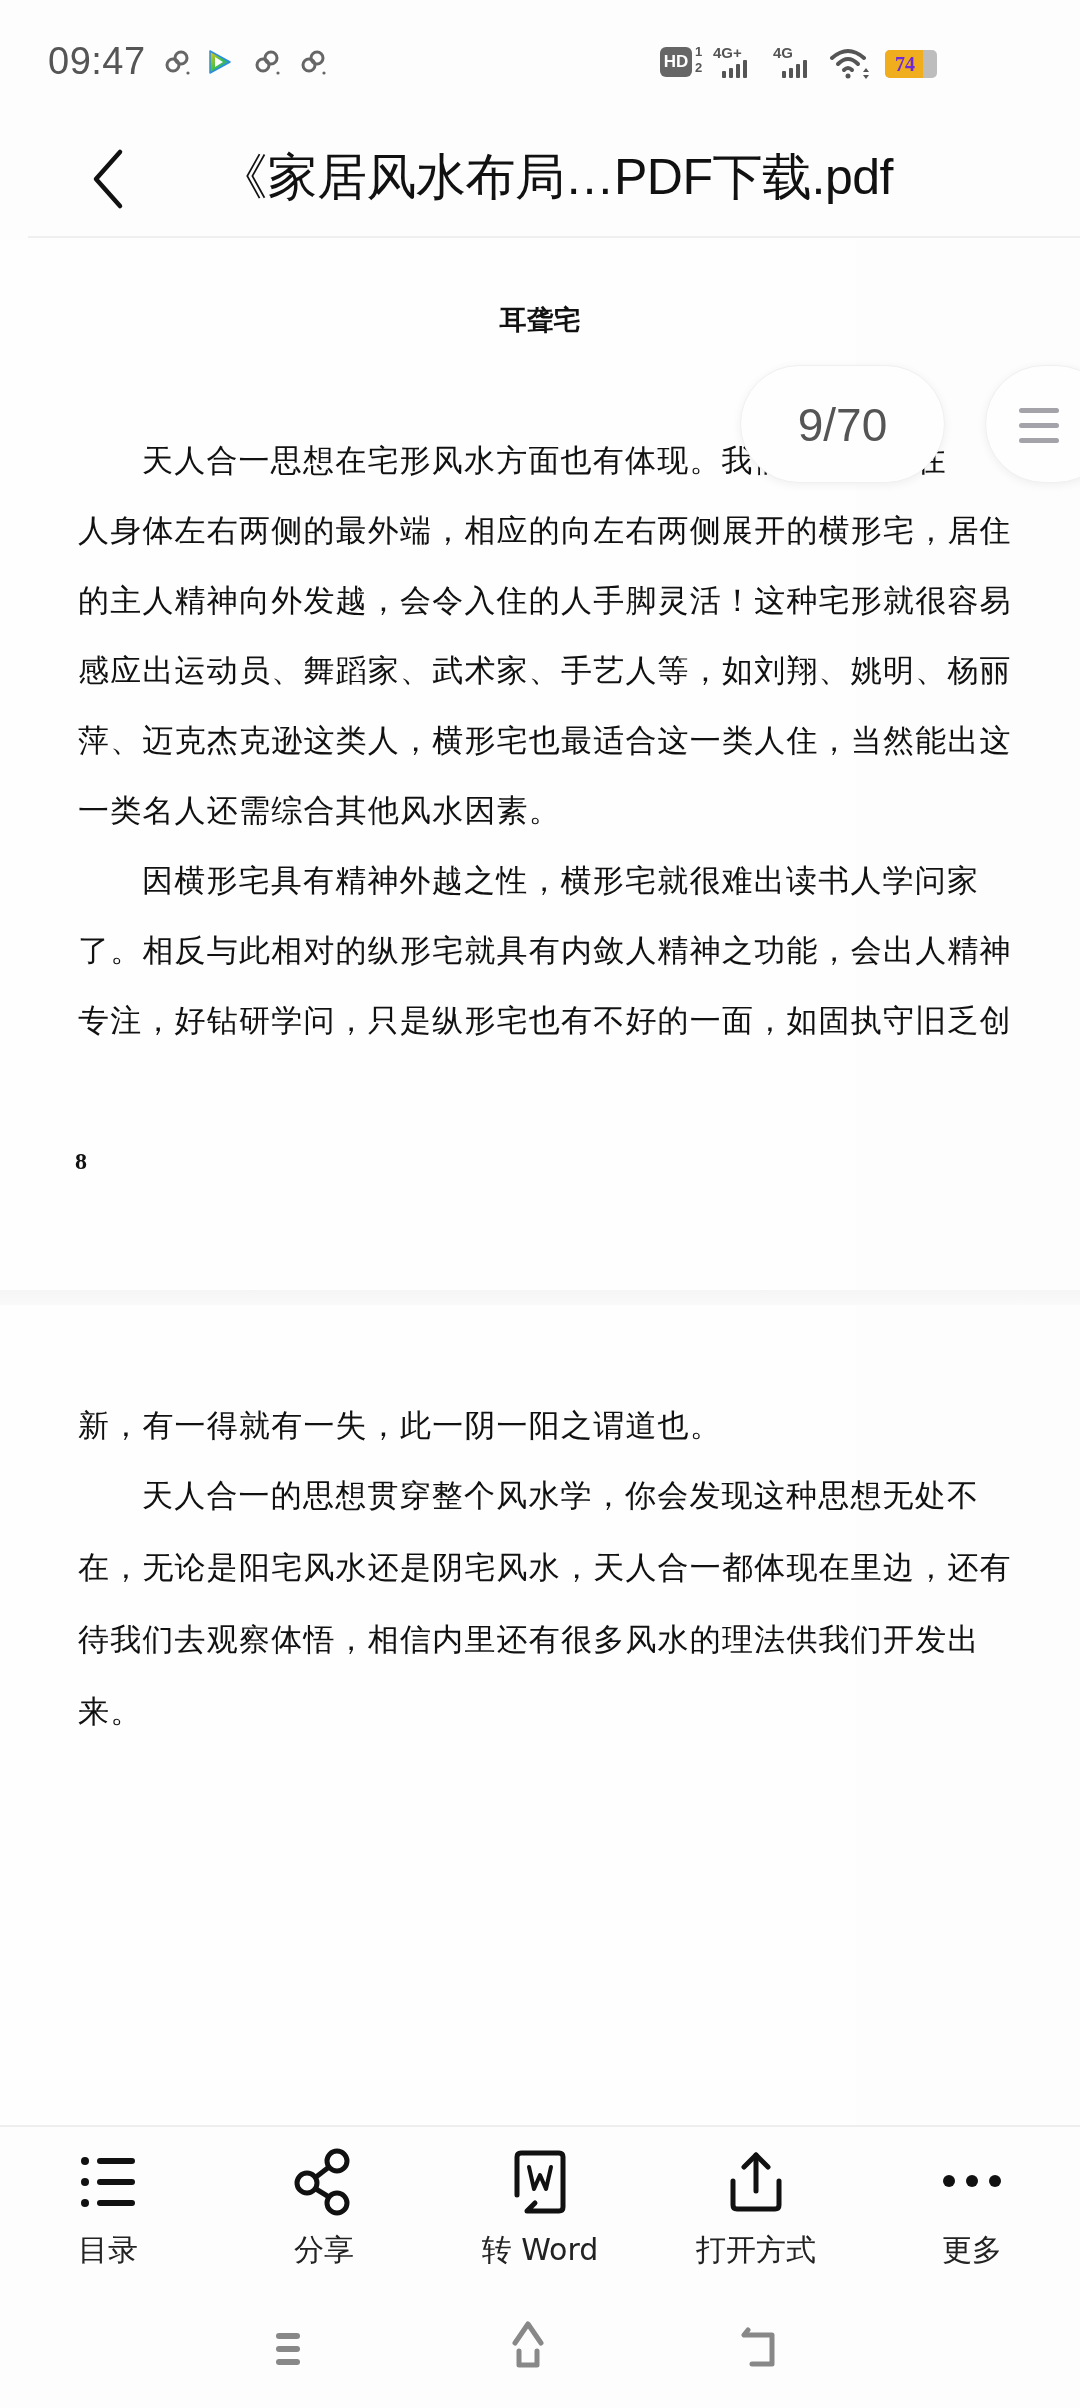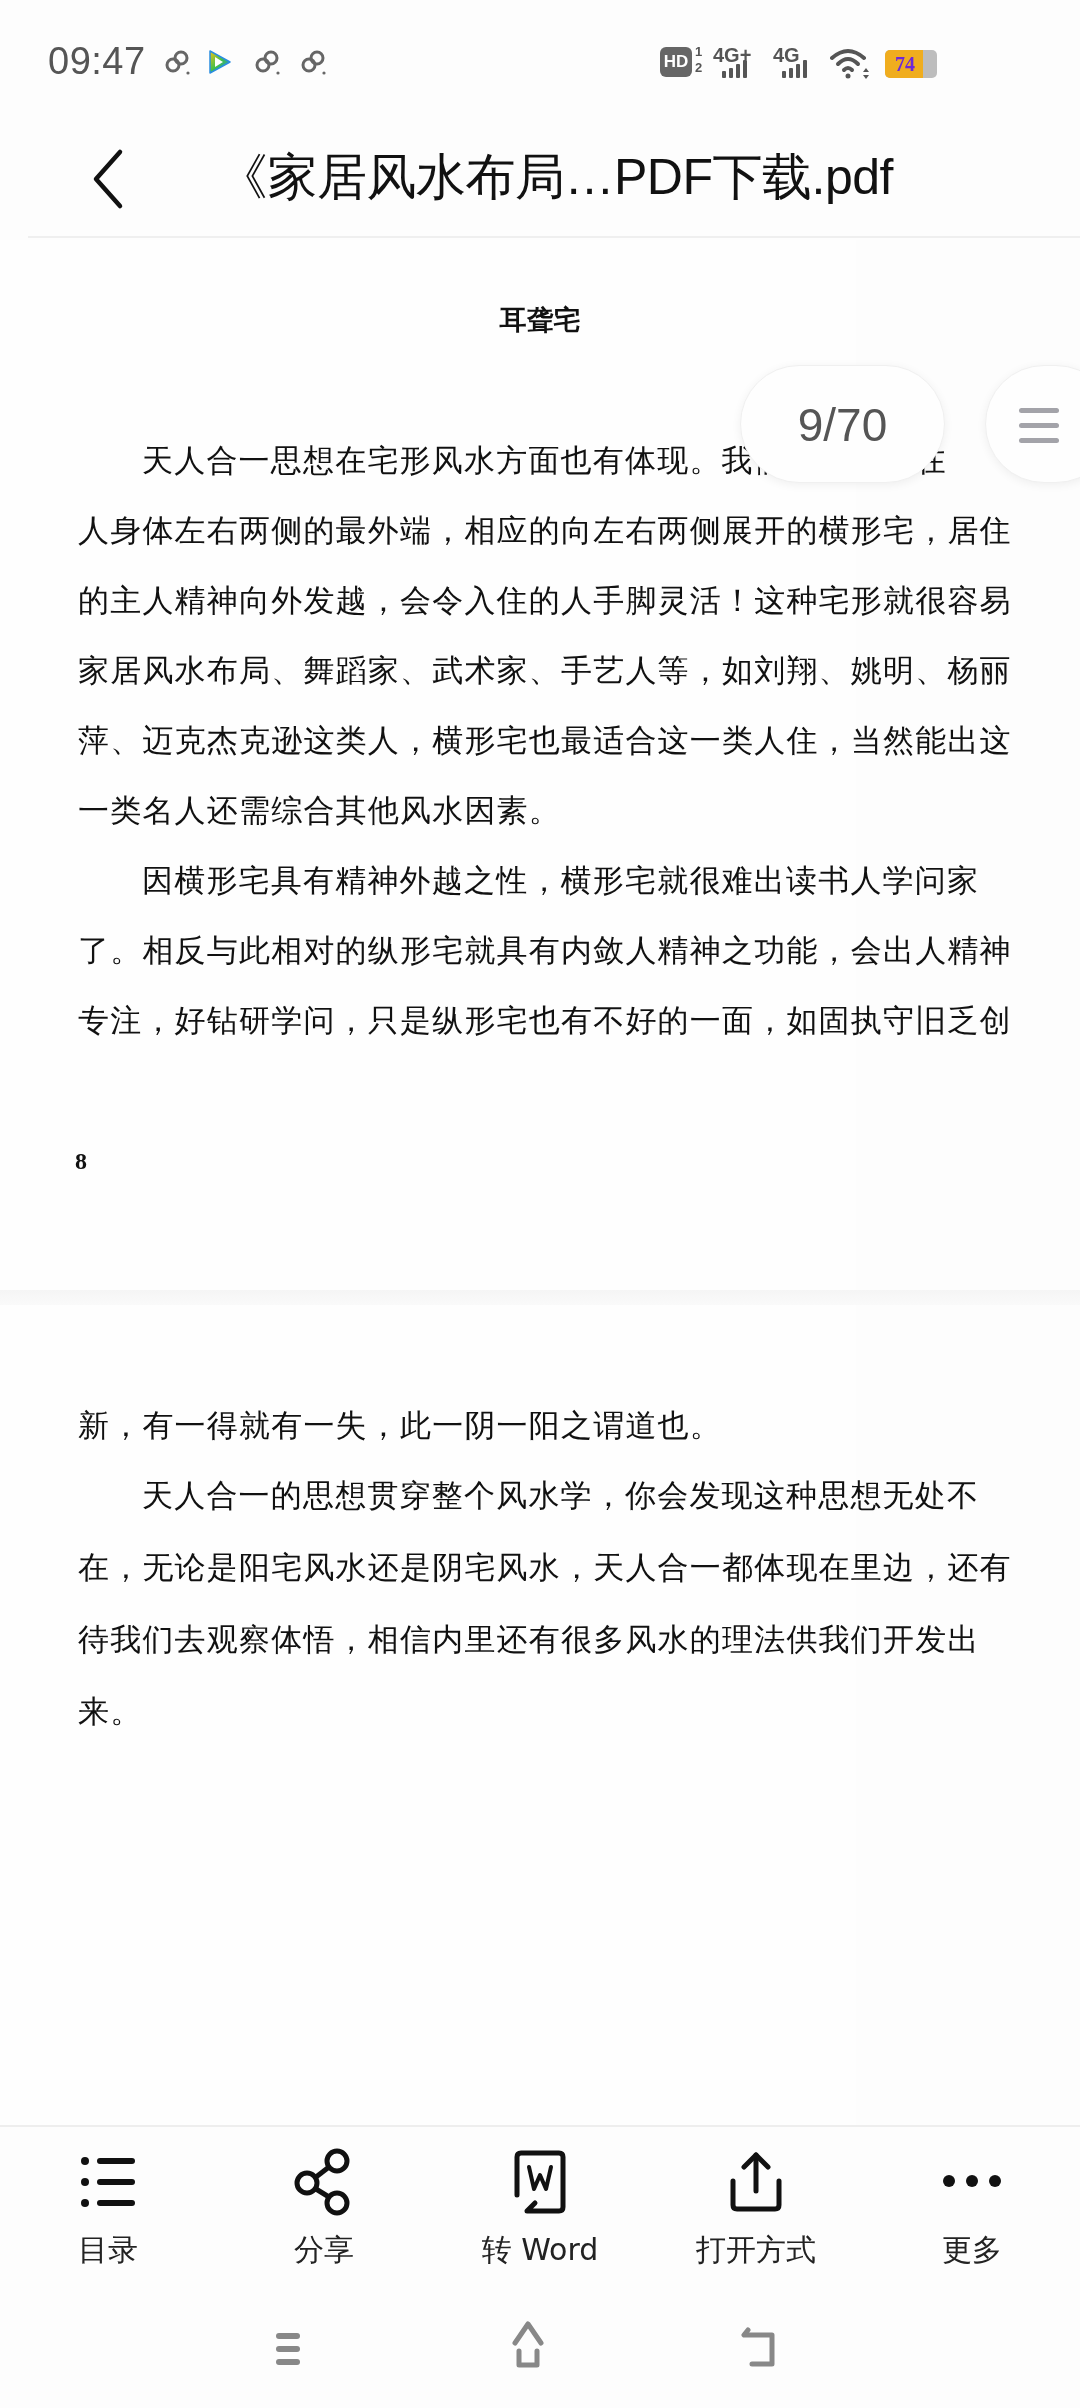--- a/index.html
+++ b/index.html
@@ -5,21 +5,21 @@
   * { box-sizing: border-box; margin: 0; padding: 0; }
   html, body { width: 1080px; height: 2408px; overflow: hidden; background: #fdfdfd; }
   body { position: relative; font-family: "DejaVu Sans", "Liberation Sans", sans-serif; color: #111; }
 
   
   .statusbar { position: absolute; left: 0; top: 0; width: 1080px; height: 120px; background: #fdfdfd; }
   .sb-time { position: absolute; left: 48px; top: 40px; font-size: 38px; color: #555; font-family: "Liberation Sans", sans-serif; letter-spacing: 0.5px; }
   .sb-notif { position: absolute; top: 48px; width: 28px; height: 28px; }
   .hd-badge { position: absolute; left: 660px; top: 47px; width: 32px; height: 30px; background: #666; border-radius: 6px; color: #fff; font-size: 17px; font-weight: bold; text-align: center; line-height: 30px; font-family: "Liberation Sans", sans-serif; }
   .hd-sub { position: absolute; left: 695px; top: 44px; font-size: 13px; color: #555; font-weight: bold; line-height: 16px; font-family: "Liberation Sans", sans-serif; }
-  .net-label { position: absolute; top: 44px; font-size: 20px; font-weight: bold; color: #555; font-family: "Liberation Sans", sans-serif; }
+  .net-label { position: absolute; top: 44px; font-size: 15px; font-weight: bold; color: #555; font-family: "Liberation Sans", sans-serif; }
   .bars { position: absolute; top: 60px; display: flex; align-items: flex-end; gap: 3px; height: 18px; }
   .bars span { width: 4px; background: #555; border-radius: 1px; }
   .battery { position: absolute; left: 885px; top: 50px; width: 52px; height: 28px; border-radius: 5px; background: #bdbdbd; overflow: hidden; }
   .battery .fill { position: absolute; left: 0; top: 0; height: 100%; width: 74%; background: #f0ad1e; }
   .battery .lvl { position: absolute; left: 0; top: 0; width: 40px; height: 100%; text-align: center; color: #6d28d9; font-size: 20px; font-weight: bold; line-height: 28px; font-family: Liberation Serif, serif; }
 
   
   .header { position: absolute; left: 0; top: 120px; width: 1080px; height: 118px; background: #fdfdfd; border-bottom: 2px solid #efefef; margin-left: 28px; }
   .back-btn { position: absolute; left: 52px; top: 22px; width: 60px; height: 70px; }
   .doc-title { position: absolute; left: 190px; top: 24px; font-size: 50px; color: #111; font-family: "Liberation Sans", "DejaVu Sans", sans-serif; white-space: nowrap; letter-spacing: -0.5px; }
@@ -123,21 +123,21 @@
     <path d="M40 10 L16 37 L40 64" fill="none" stroke="#111" stroke-width="4.5" stroke-linecap="round" stroke-linejoin="round"></path>
   </svg>
   <div class="doc-title">《家居风水布局…PDF下载.pdf</div>
 </div>
 
 <div class="page page1">
   <div class="heading" style="top:62px">耳聋宅</div>
   <div class="line indent" style="top:200px">天人合一思想在宅形风水方面也有体现。我们人的手长在</div>
   <div class="line" style="top:270px">人身体左右两侧的最外端，相应的向左右两侧展开的横形宅，居住</div>
   <div class="line" style="top:340px">的主人精神向外发越，会令入住的人手脚灵活！这种宅形就很容易</div>
-  <div class="line" style="top:410px">家居风水布局、舞蹈家、武术家、手艺人等，如刘翔、姚明、杨丽</div>
+  <div class="line" style="top:410px">感应出运动员、舞蹈家、武术家、手艺人等，如刘翔、姚明、杨丽</div>
   <div class="line" style="top:480px">萍、迈克杰克逊这类人，横形宅也最适合这一类人住，当然能出这</div>
   <div class="line" style="top:550px">一类名人还需综合其他风水因素。</div>
   <div class="line indent" style="top:620px">因横形宅具有精神外越之性，横形宅就很难出读书人学问家</div>
   <div class="line" style="top:690px">了。相反与此相对的纵形宅就具有内敛人精神之功能，会出人精神</div>
   <div class="line" style="top:760px">专注，好钻研学问，只是纵形宅也有不好的一面，如固执守旧乏创</div>
   <div class="page-num" style="top:908px">8</div>
 </div>
 
 <div class="page-gap"></div>
 

